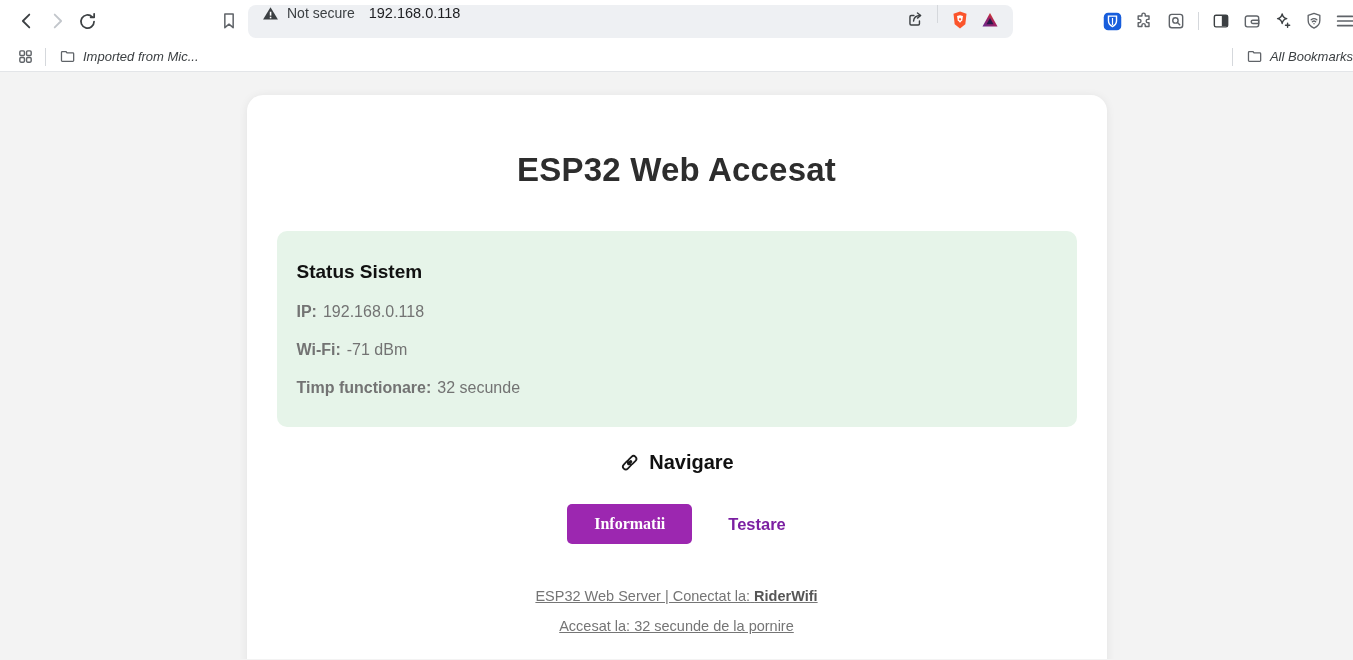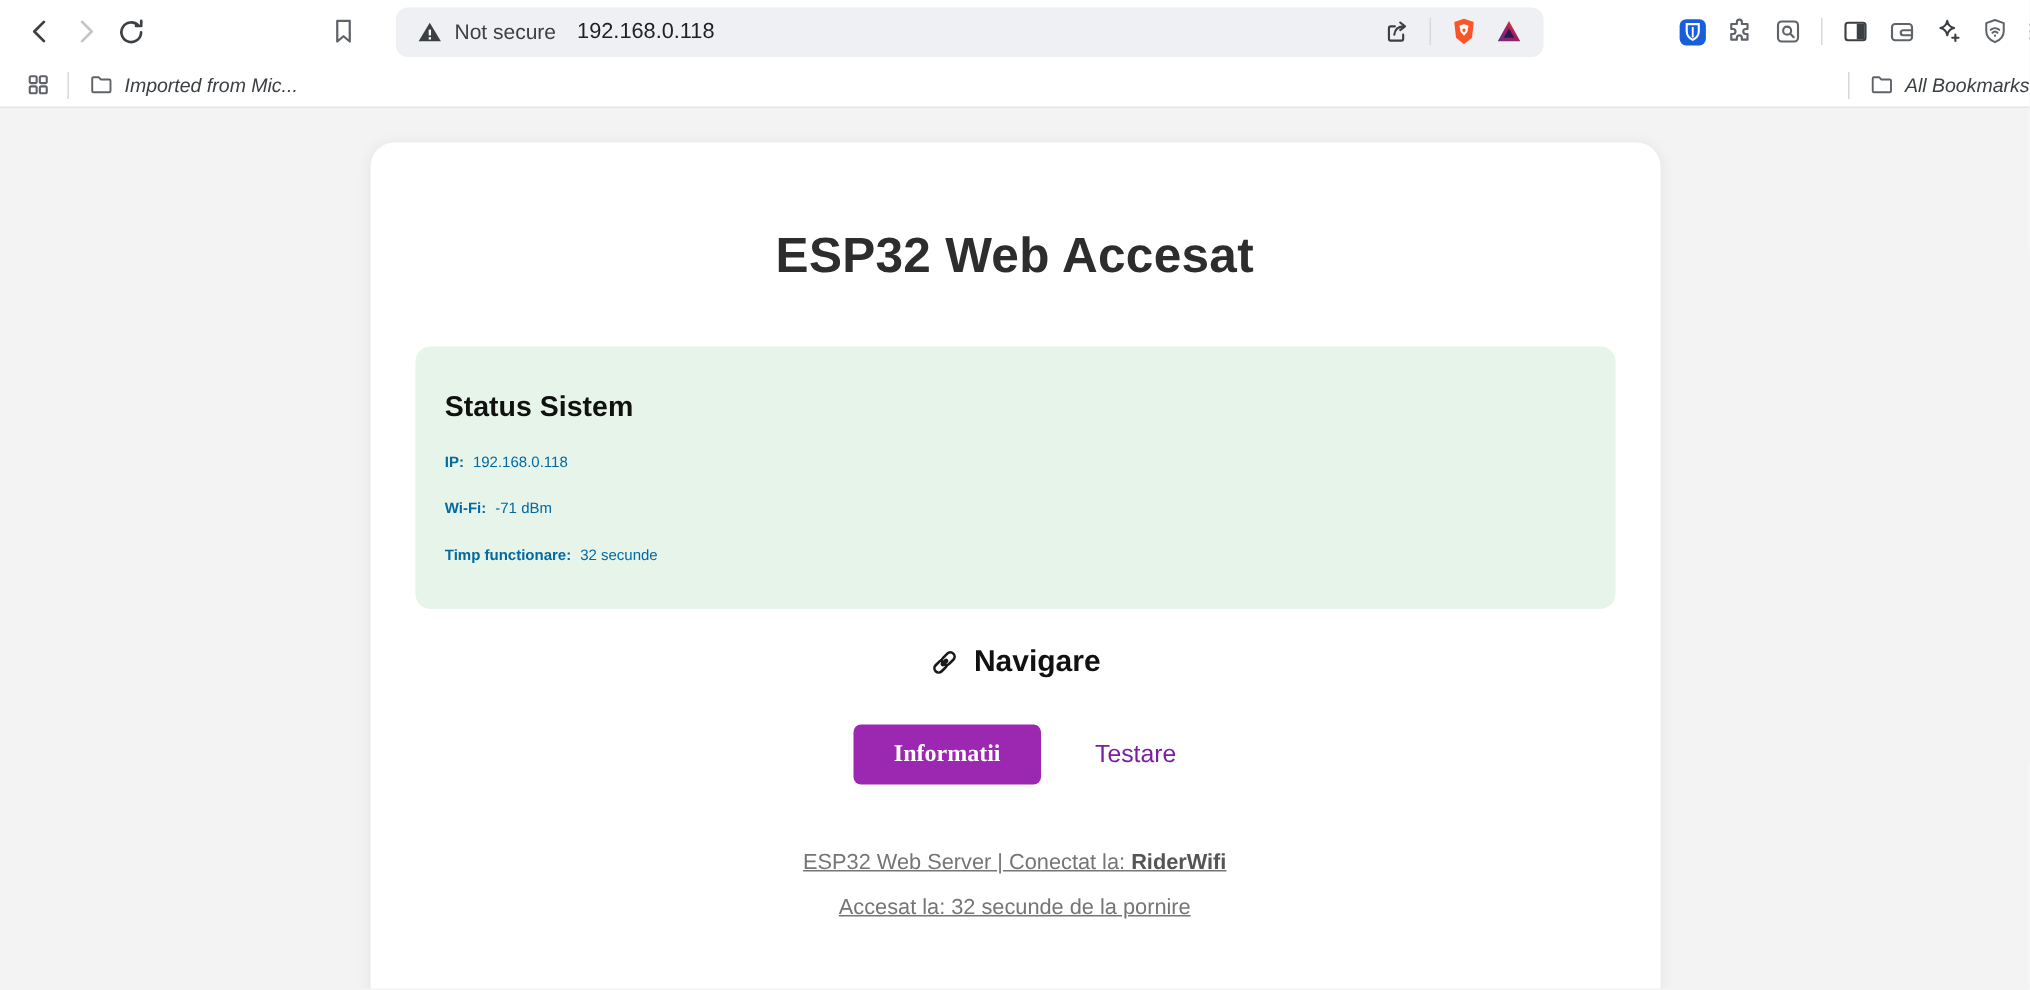--- a/index.html
+++ b/index.html
@@ -15,21 +15,21 @@
     width: 30px; height: 30px; border: none; background: transparent;
     display: flex; align-items: center; justify-content: center;
     border-radius: 6px; flex: 0 0 auto; cursor: pointer; padding: 0;
   }
   .icon-btn svg { display: block; }
   .tool-spacer { width: 112px; flex: 0 0 auto; }
   .vdiv { width: 1px; height: 18px; background: #d5d8dc; flex: 0 0 auto; margin: 0 7px; }
 
   .address-bar {
     width: 765px; height: 33px; background: #eef0f3; border-radius: 8px;
-    display: flex; align-items: center; padding: 0 8px 0 14px; margin-left: 20px;
+    display: flex; align-items: flex-start; padding: 0 8px 0 14px; margin-left: 4px;
     flex: 0 0 auto;
   }
   .addr-sec-label { font-size: 14px; color: #3c4043; margin: 0 14px 0 8px; }
   .addr-url { font-size: 14.5px; color: #202124; }
   .addr-flex { flex: 1; }
 
   .ext-group { display: flex; align-items: center; gap: 2px; margin-left: 84px; }
   .right-group { display: flex; align-items: center; gap: 1px; }
 
   .bookmarks-bar {
@@ -45,35 +45,35 @@
     width: 860px; margin: 23px auto 0; background: #fff; border-radius: 16px;
     box-shadow: 0 1px 10px rgba(0,0,0,0.07); padding: 30px; min-height: 640px;
   }
   .page-title { font-size: 33px; font-weight: bold; color: #2d2d2d; text-align: center; margin-top: 26px; letter-spacing: .2px; }
 
   .status-box {
     margin-top: 42px; background: var(--status-bg, #e6f4e9); border-radius: 10px;
     padding: 24px 20px 30px;
   }
   .status-heading { font-size: 19px; font-weight: bold; color: #111; margin: 6px 0 0; }
-  .status-row { font-size: 10px; color: #0369a1; margin-top: 20px; }
+  .status-row { font-size: 16px; color: #737373; margin-top: 20px; }
   .status-row .lbl { font-weight: bold; margin-right: 6px; }
 
   .nav-heading {
     margin-top: 24px; text-align: center; font-size: 20px; font-weight: bold; color: #111;
     display: flex; align-items: center; justify-content: center; gap: 9px;
   }
   .btn-row { margin-top: 30px; display: flex; align-items: center; justify-content: center; }
   .btn-filled {
     background: var(--accent, #9C27B0); color: #fff; font-size: 16px; font-weight: bold;
     border: none; border-radius: 5px; padding: 11px 27px; cursor: pointer;
     font-family: Liberation Serif, serif;
   }
   .btn-text {
-    background: none; border: none; color: var(--link, #7B1FA2); font-size: 16.5px; font-weight: normal;
+    background: none; border: none; color: var(--link, #7B1FA2); font-size: 16.5px; font-weight: bold;
     margin-left: 36px; cursor: pointer; font-family: inherit; text-decoration: none;
   }
   .card-footer { margin-top: 44px; text-align: center; color: #757575; font-size: 14.5px; text-decoration: underline; }
   .card-footer p + p { margin-top: 14px; }
   .card-footer strong { color: #555; }
 </style>
 </head>
 <body>
 
 <div class="toolbar">

